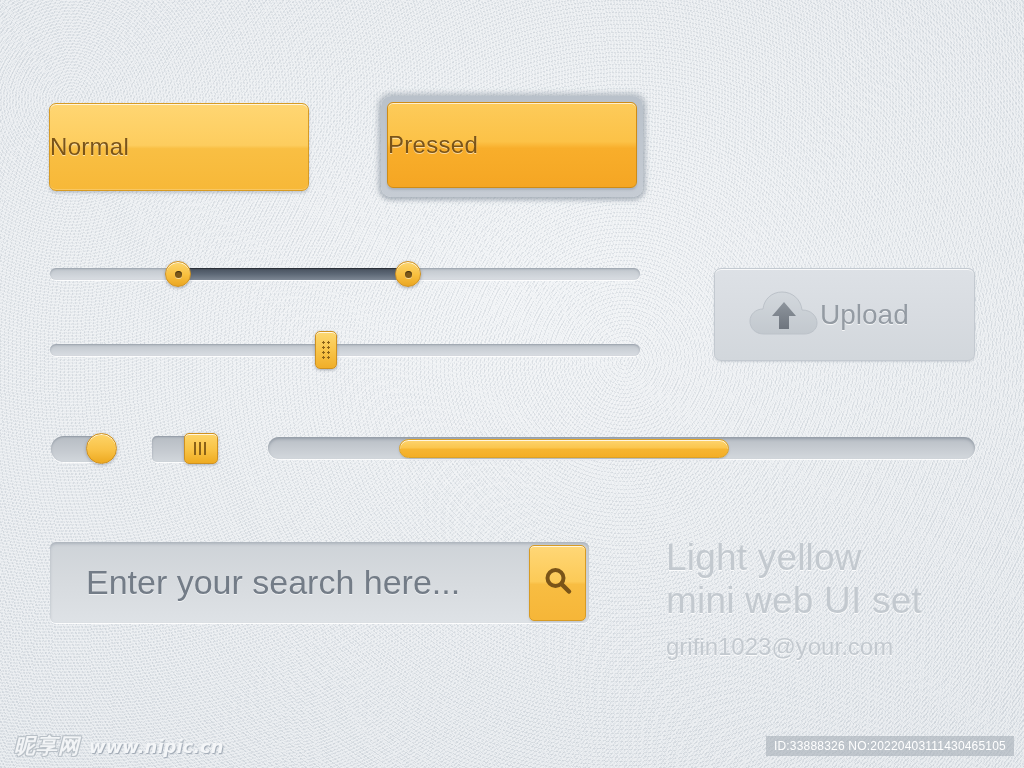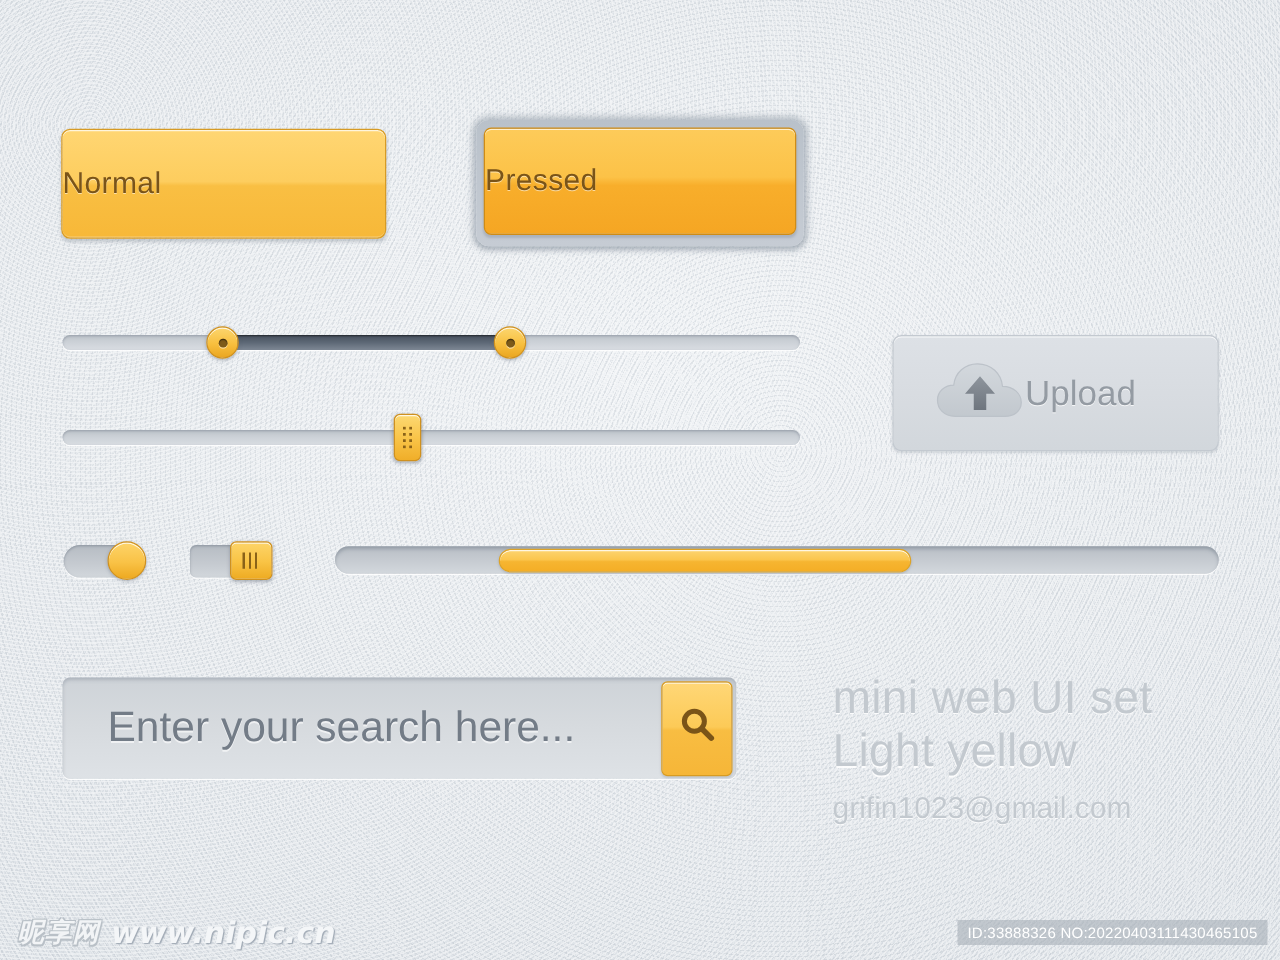--- a/index.html
+++ b/index.html
@@ -318,21 +318,21 @@
     font-weight: bold;
     font-style: italic;
     color: #f2f4f6;
     text-shadow:
       1px 1px 0 #b9c0c7, -1px -1px 0 #b9c0c7,
       1px -1px 0 #b9c0c7, -1px 1px 0 #b9c0c7;
     letter-spacing: 1px;
   }
   #watermark-url {
     font-family: "DejaVu Sans", sans-serif;
-    font-size: 24px;
+    font-size: 18px;
     font-style: italic;
     font-weight: bold;
     color: #f4f6f8;
     text-shadow: 1px 1px 1px rgba(150,160,172,.9);
   }
   #asset-id {
     position: absolute;
     right: 10px; bottom: 12px;
     background: rgba(168,176,184,.62);
     color: #ffffff;
@@ -406,23 +406,23 @@
       <span>
         <svg width="34" height="34" viewBox="0 0 34 34">
           <circle cx="14.5" cy="14" r="8" fill="none" stroke="#7a5418" stroke-width="4"></circle>
           <line x1="20.5" y1="20" x2="28" y2="27.5" stroke="#7a5418" stroke-width="4.5" stroke-linecap="round"></line>
         </svg>
       </span>
     </div>
   </div>
 
   <div id="brand">
+    <div id="brand-line1">Light yellow</div>
     <div id="brand-line2">mini web UI set</div>
-    <div id="brand-line1">Light yellow</div>
-    <div id="brand-email">grifin1023@gmail.com</div>
+    <div id="brand-email">grifin1023@your.com</div>
   </div>
 
   <div id="watermark">
     <span id="watermark-logo">昵享网</span>
     <span id="watermark-url">www.nipic.cn</span>
   </div>
 
   <div id="asset-id">ID:33888326 NO:20220403111430465105</div>
 </div>
 

